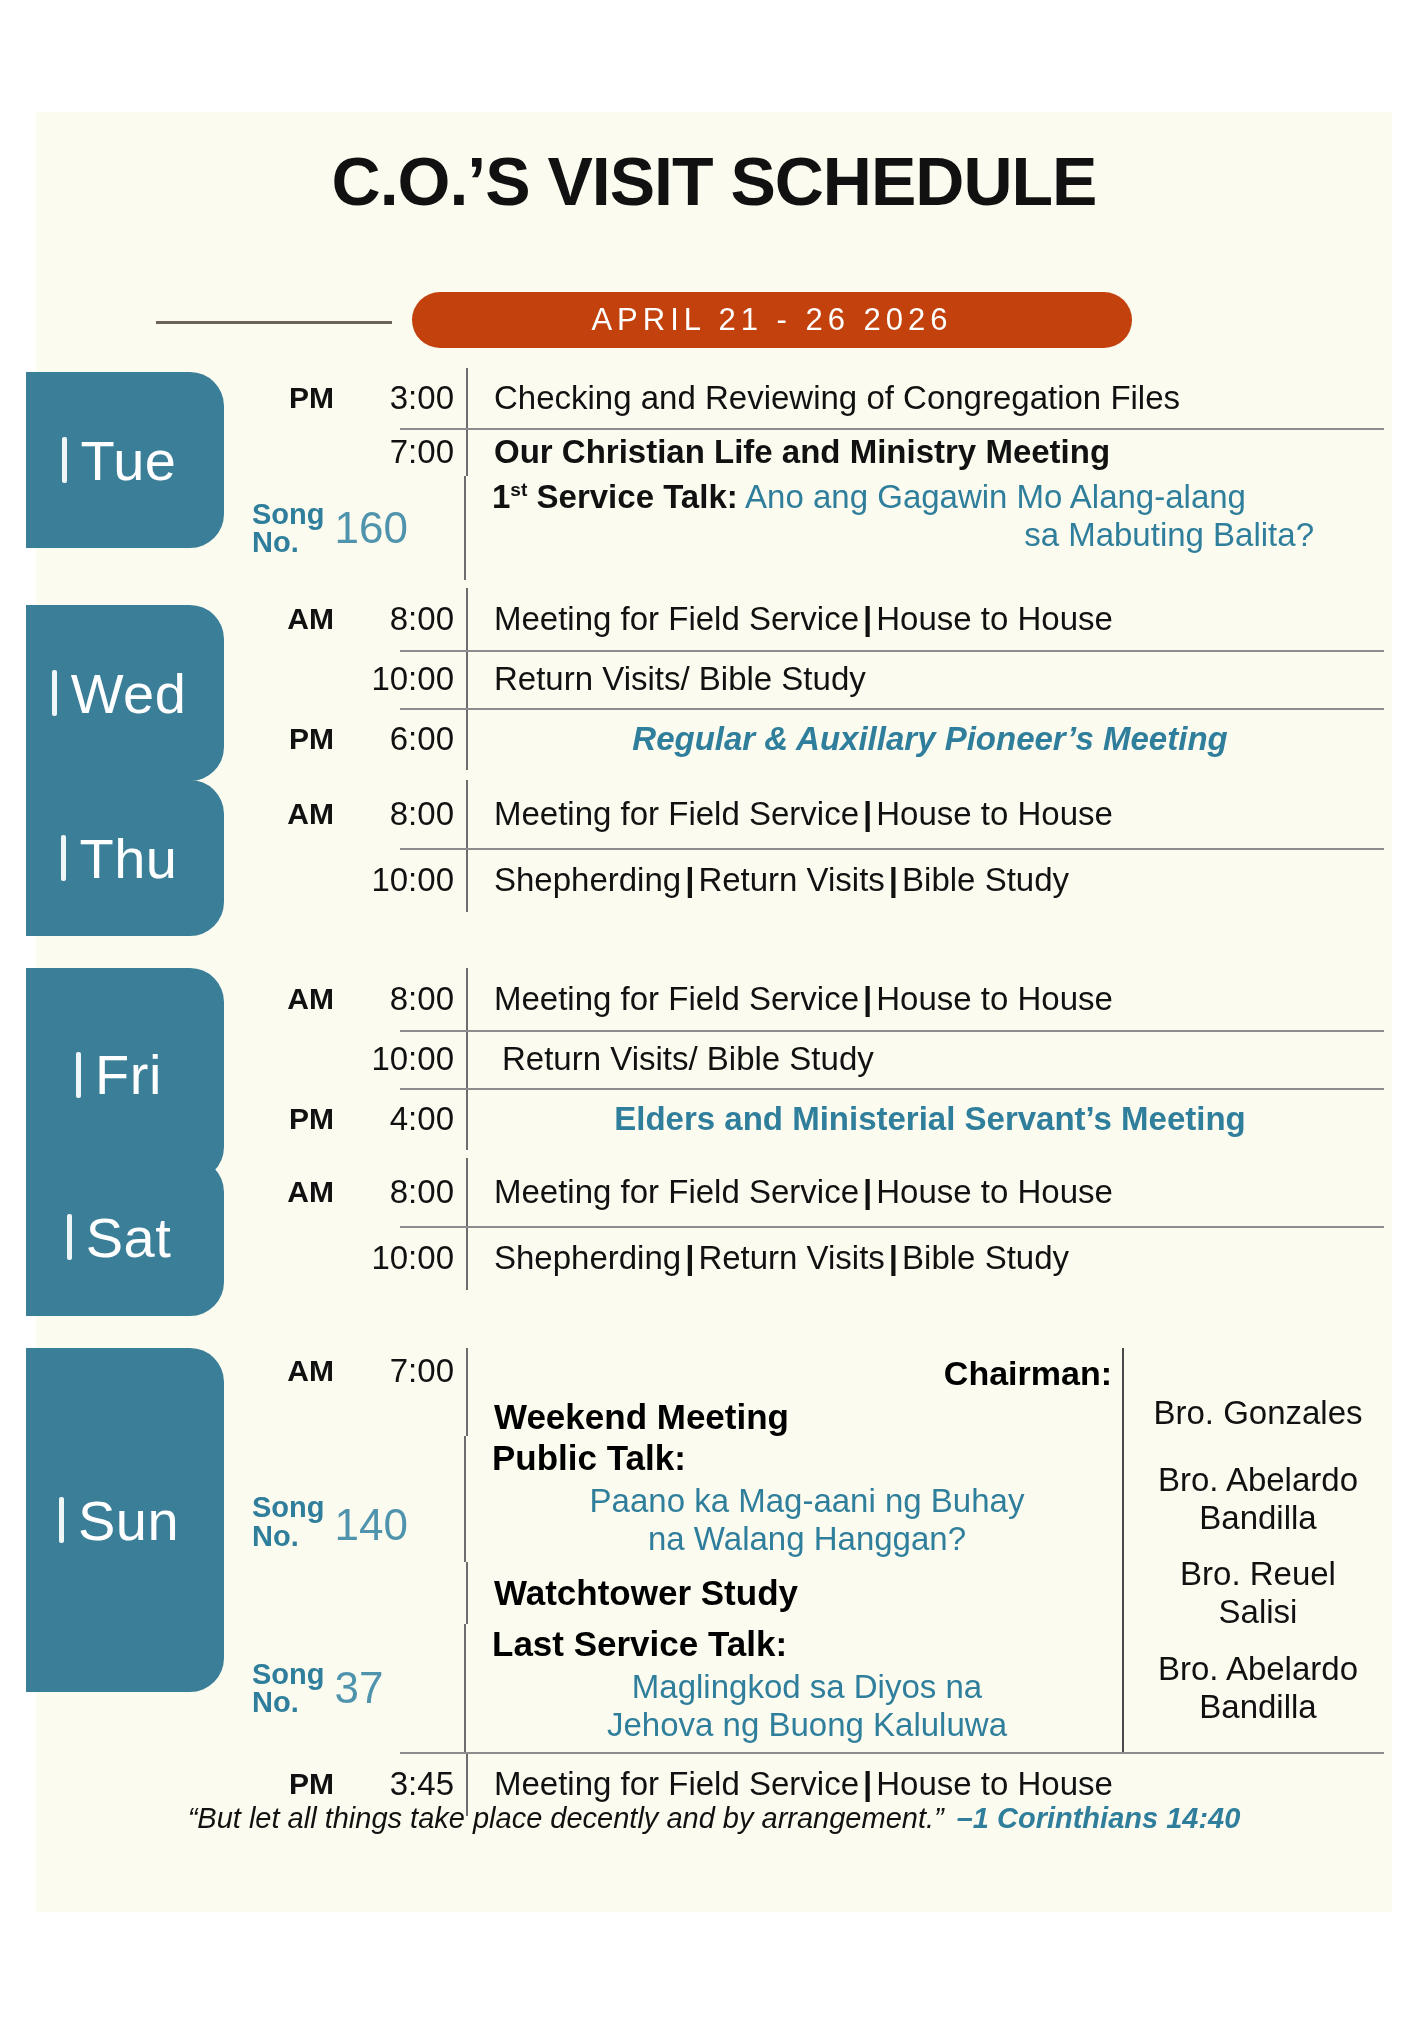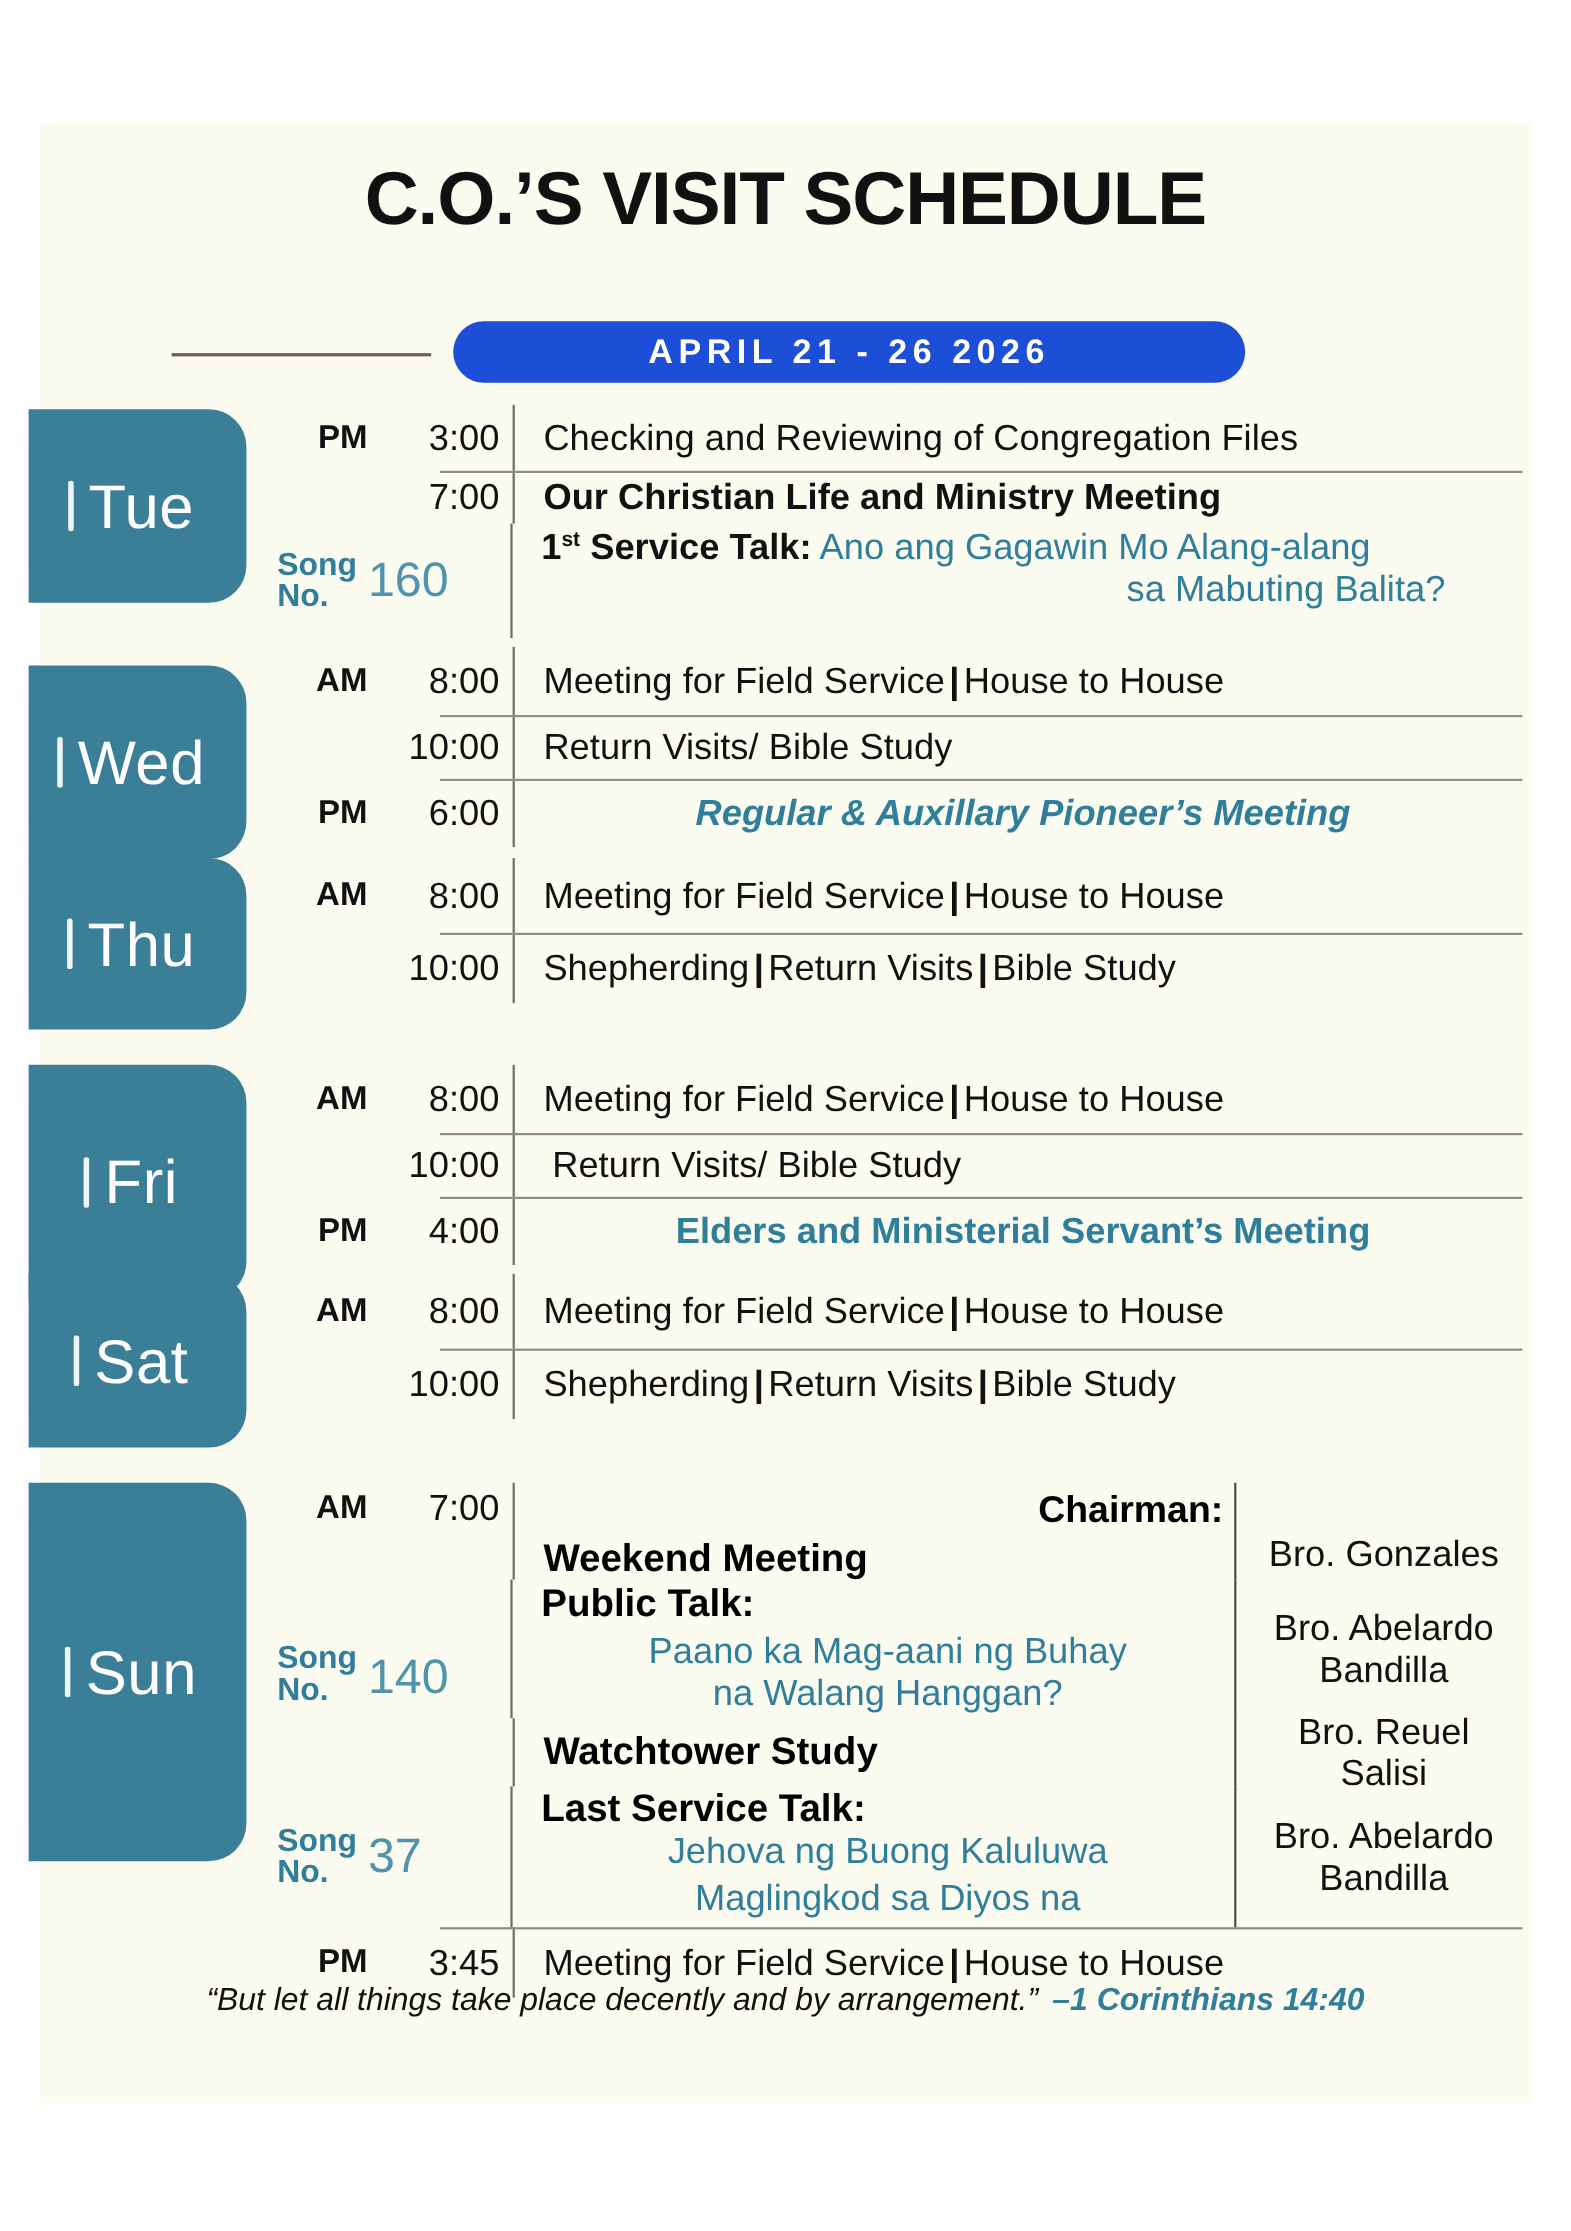--- a/index.html
+++ b/index.html
@@ -10,22 +10,22 @@
   
   .title{
     position:absolute;left:0;top:30px;width:1356px;text-align:center;
     font-weight:bold;font-size:68px;letter-spacing:-1px;color:#111111;
     font-family:"Liberation Sans",sans-serif;
   }
   .hdr-row{position:absolute;left:0;top:180px;width:1356px;height:60px;}
   .hdr-rule{position:absolute;left:120px;top:29px;width:236px;height:3px;background:#6b625c;}
   .date-pill{
     position:absolute;left:376px;top:0;width:720px;height:56px;
-    background:#1d4ed8;border-radius:28px;color:#ffffff;
-    font-size:31px;letter-spacing:5px;font-weight:bold;
+    background:#c2410c;border-radius:28px;color:#ffffff;
+    font-size:31px;letter-spacing:5px;font-weight:normal;
     display:flex;align-items:center;justify-content:center;
   }
 
   
   .body{position:absolute;left:0;top:256px;width:1356px;}
   .dayblock{position:relative;width:1356px;}
   .daytab{
     position:absolute;left:-10px;
     width:198px;background:#3a7e98;
     border-radius:0 34px 34px 0;
@@ -346,22 +346,22 @@
            <div class="sw">
              <div>Song</div>
              <div>No.</div>
            </div>
            <div class="num">37</div>
          </div>
          <div class="vline"></div>
          <div class="split">
            <div class="left">
              <div class="b" style="font-size:35px;">Last Service Talk:</div>
+             <div class="blue center" style="font-size:33px;padding-top:4px;">Maglingkod sa Diyos na</div>
              <div class="blue center" style="font-size:33px;">Jehova ng Buong Kaluluwa</div>
-             <div class="blue center" style="font-size:33px;padding-top:4px;">Maglingkod sa Diyos na</div>
            </div>
            <div class="divider"></div>
            <div class="right" style="flex-direction:column;justify-content:center;">
              <div>Bro. Abelardo</div>
              <div>Bandilla</div>
            </div>
          </div>
        </div>
 
        <div class="row" style="height:64px;">

